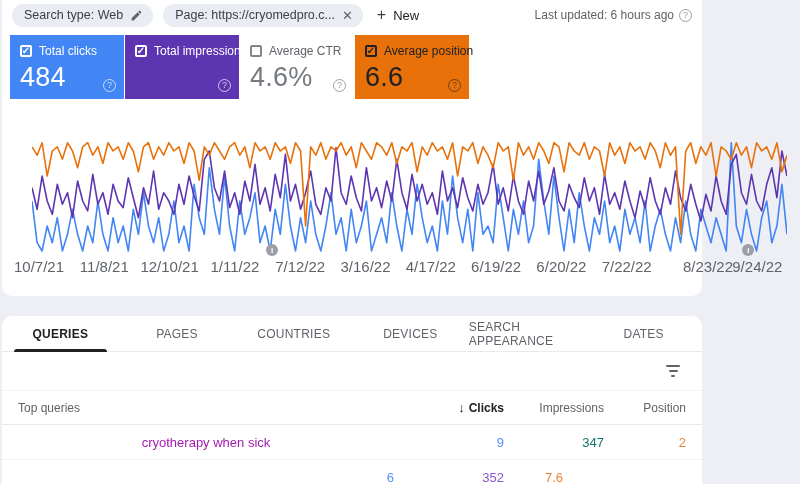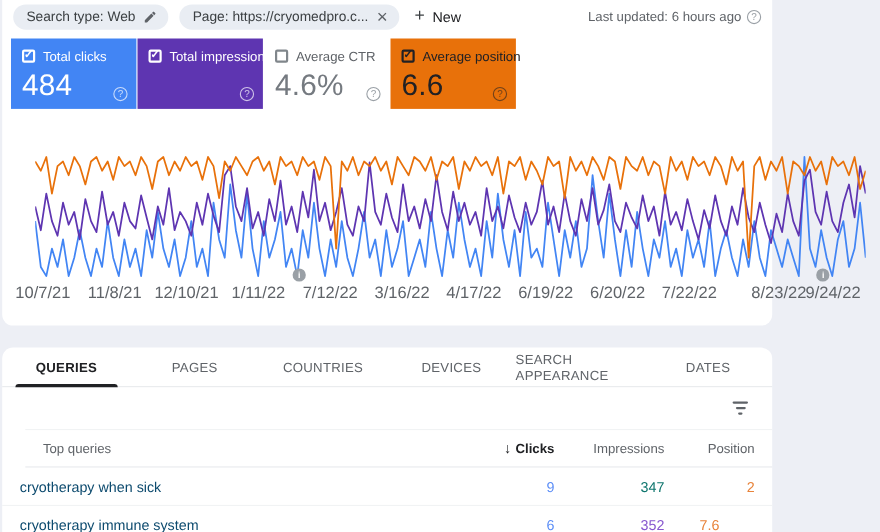--- a/index.html
+++ b/index.html
@@ -116,30 +116,30 @@
   }
   .filter-icon span { display:block; height:2px; background:#5f6368; border-radius:1px; }
   .filter-icon .b1 { width:14px; } .filter-icon .b2 { width:9px; } .filter-icon .b3 { width:4px; }
 
   .grid-row {
     display:grid; grid-template-columns:1fr 110px 100px 82px;
     align-items:center; padding:0 16px;
   }
   .thead {
     height:35px; border-top:1px solid #f1f3f4; border-bottom:1px solid #e8eaed;
-    font-size:12px; color:#5f6368;margin-left:21px;
+    font-size:12px; color:#5f6368;
   }
   .thead .col-num { text-align:right; }
   .col-clicks-h {
     color:#202124; font-weight:bold; display:flex; align-items:center;
     justify-content:flex-end; gap:4px; cursor:pointer;
   }
   .sort-arrow { font-size:13px; font-weight:normal; color:#202124; }
   .trow { height:35px; border-bottom:1px solid #f1f3f4; font-size:13px; cursor:pointer; }
-  .trow .q { color:#0c4a6e; }
+  .trow .q { color:#a21caf;text-align:center; }
   .trow .col-num { text-align:right; }
 </style>
 </head>
 <body>
 
 <div class="screen">
 
   <div class="top-card">
 
     <div class="filter-bar">
@@ -256,19 +256,18 @@
     </div>
 
     <div class="grid-row trow">
       <div class="q">cryotherapy when sick</div>
       <div class="col-num v-clicks" style="color: rgb(92, 142, 247);">9</div>
       <div class="col-num v-impr" style="color: #0f766e;">347</div>
       <div class="col-num v-pos" style="color: rgb(232, 131, 58);">2</div>
     </div>
 
     <div class="grid-row trow">
-      <div class="q">cryotherapy immune system</div>
       <div class="col-num v-clicks" style="color: rgb(92, 142, 247);">6</div>
       <div class="col-num v-impr" style="color: rgb(135, 87, 207);">352</div>
       <div class="col-num v-pos" style="color: rgb(232, 131, 58); text-align: center;">7.6</div>
     </div>
   </div>
 </div>
 
 </body></html>

